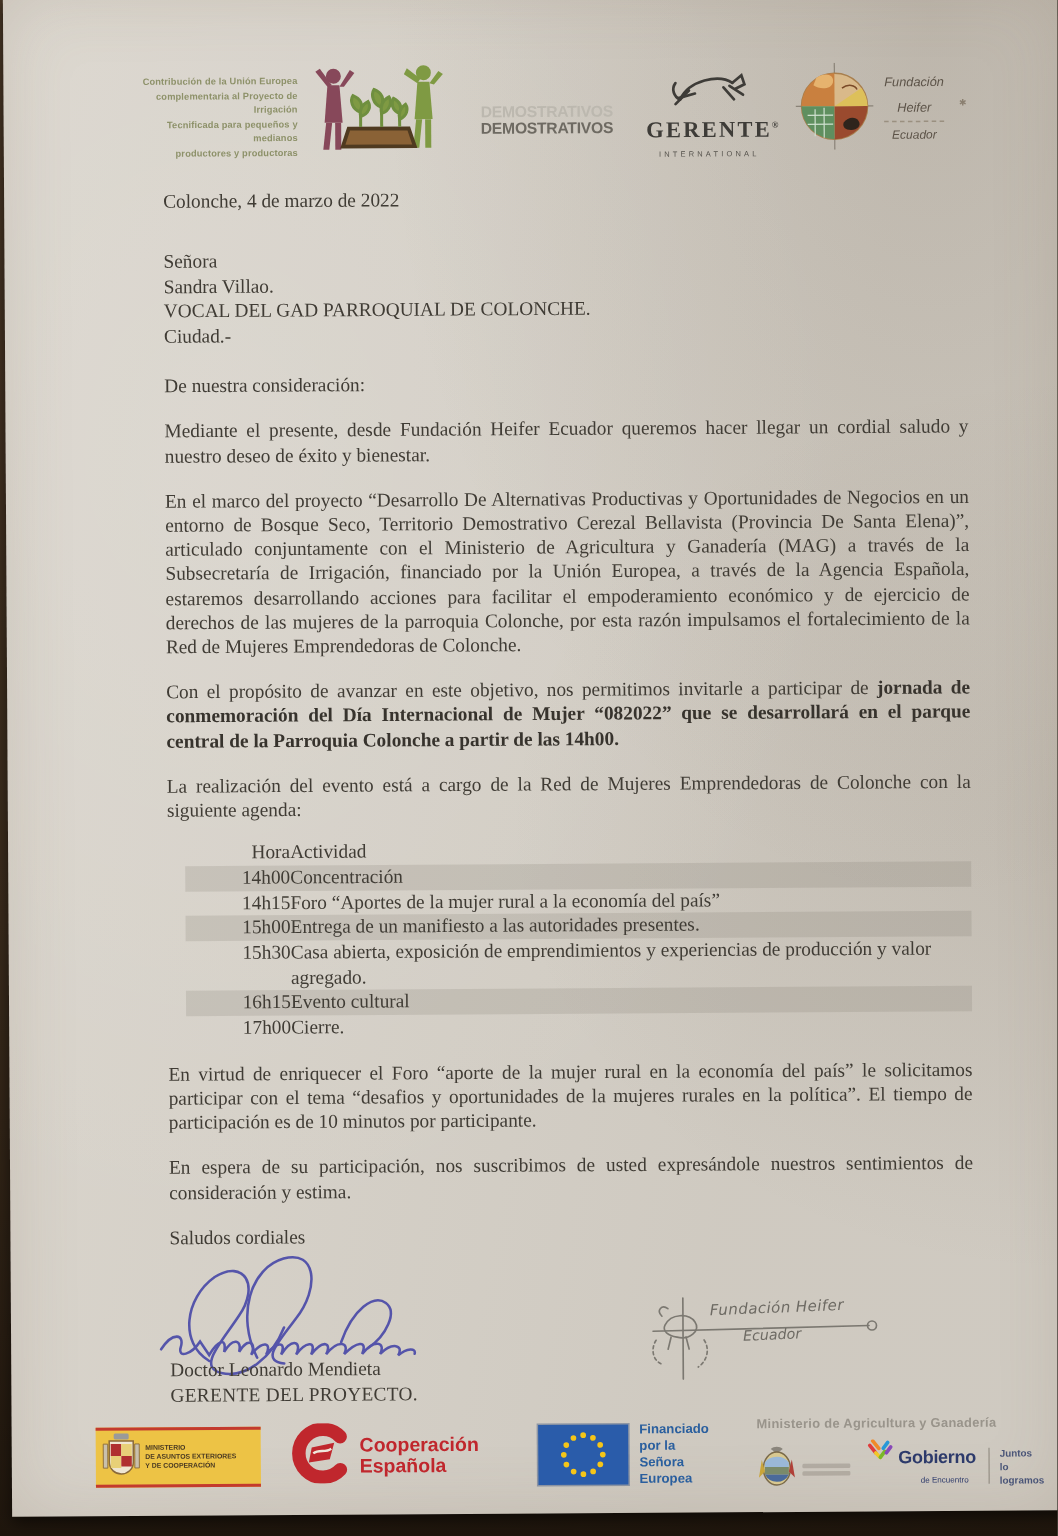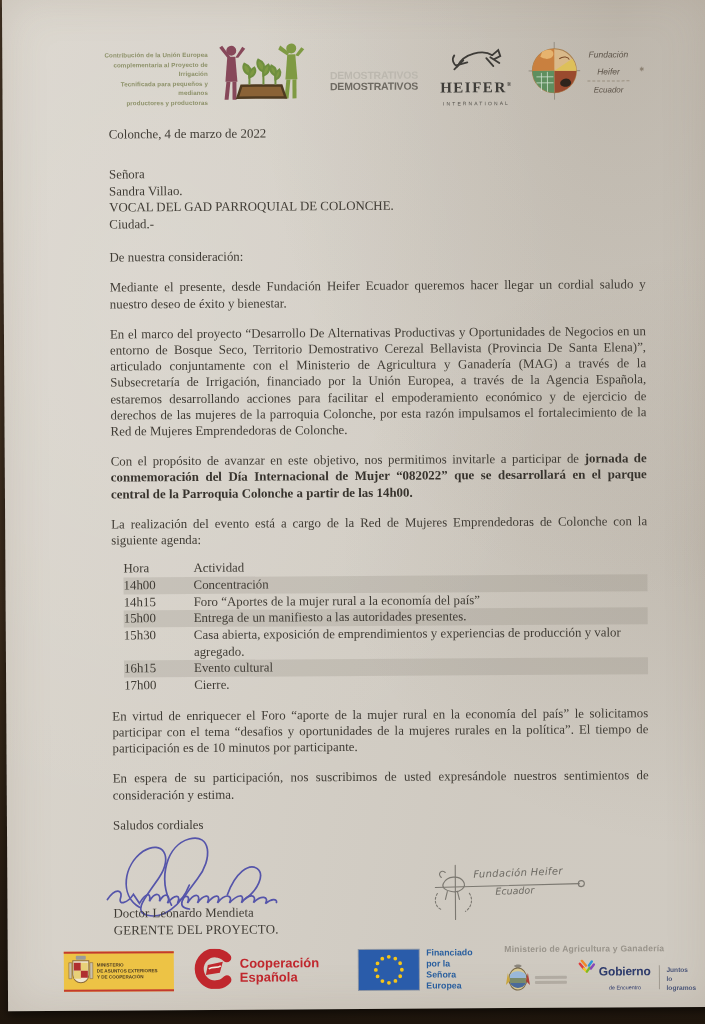--- a/index.html
+++ b/index.html
@@ -42,21 +42,21 @@
   .fh-mark{font-size:6px;color:#8a7f70;margin-left:10px;margin-top:-6px;}
 
   .date-line{margin-top:12px;}
   .addr{margin-top:24px;}
   .addr div{line-height:16.5px;}
   .salutation{margin-top:17px;}
 
   
   .agenda{margin:12px 0 0 12px;}
   .agrow{display:flex;line-height:16.7px;text-align:left;}
-  .agrow .hora{width:70px;flex:none;}
+  .agrow .hora{width:70px;flex:none;text-align:right;}
   .agrow .act{flex:1;padding-right:4px;}
   .shade{background:rgba(112,106,95,0.17);}
 
   
   .sig-block{position:relative;height:104px;margin-top:10px;}
   .sig-svg{position:absolute;left:-14px;top:-10px;}
   .signer-name{position:absolute;left:0;top:62px;}
   .signer-title{position:absolute;left:0;top:79px;letter-spacing:0.2px;}
   .stamp{position:absolute;left:316px;top:22px;width:170px;height:60px;color:#6d6a63;}
   .stamp svg{position:absolute;left:0;top:0;}
@@ -78,21 +78,21 @@
   .eu-flag{width:60px;height:40px;background:#2a5caa;position:relative;flex:none;
     box-shadow:0 0 0 1px rgba(40,70,120,0.4);}
   .eu-text{margin-left:7px;color:#2a5f9e;font-size:8.8px;font-weight:bold;line-height:1.25;}
   .mag{margin-left:18px;display:flex;flex-direction:column;flex:1;}
   .mag-title{font-size:8.6px;font-weight:bold;color:#99948b;letter-spacing:0.2px;}
   .mag-row{display:flex;align-items:center;margin-top:6px;}
   .illegible{width:34px;margin-left:4px;}
   .illegible i{display:block;height:3px;background:rgba(125,118,108,0.35);margin:2px 0;border-radius:1px;}
   .gob{display:flex;align-items:flex-start;margin-left:10px;position:relative;}
   .gob-chev{margin-top:-4px;}
-  .gob-words{margin-left:2px;}
+  .gob-words{margin-left:2px;text-align:center;}
   .gob-main{font-size:12px;font-weight:800;color:#2d3a6b;letter-spacing:-0.2px;}
   .gob-sub{font-size:5.4px;color:#2d3a6b;margin-left:10px;margin-top:-1px;}
   .gob-div{width:1px;height:24px;background:#a09a90;margin:2px 0 0 8px;}
   .gob-tag{font-size:6.6px;color:#4a5578;line-height:1.35;margin:3px 0 0 7px;font-weight:600;}
 </style>
 </head>
 <body>
 
 <div class="frame">
   <div class="paper">
@@ -156,21 +156,21 @@
                 <path d="M10,20 C16,7 36,3 45,9"></path>
                 <path d="M45,9 L51,4 L53,10 L47,13"></path>
                 <path d="M39,12 L46,20"></path>
                 <path d="M43,11 L52,17"></path>
                 <path d="M16,14 L7,23"></path>
                 <path d="M20,16 L9,19"></path>
                 <path d="M10,20 C6,18 4,13 7,9"></path>
               </g>
             </svg>
           </span>
-          <div class="heifer-word"><span>HEIFER</span><span class="heifer-reg">®</span></div>
+          <div class="heifer-word"><span>GERENTE</span><span class="heifer-reg">®</span></div>
           <div class="heifer-sub">INTERNATIONAL</div>
         </div>
 
         <div class="fh-logo">
           <span>
             <svg width="52" height="58" viewBox="0 0 52 58">
               <g stroke="#8a8378" stroke-width="0.8">
                 <line x1="26" y1="0" x2="26" y2="58"></line>
                 <line x1="0" y1="29" x2="52" y2="29"></line>
               </g>

